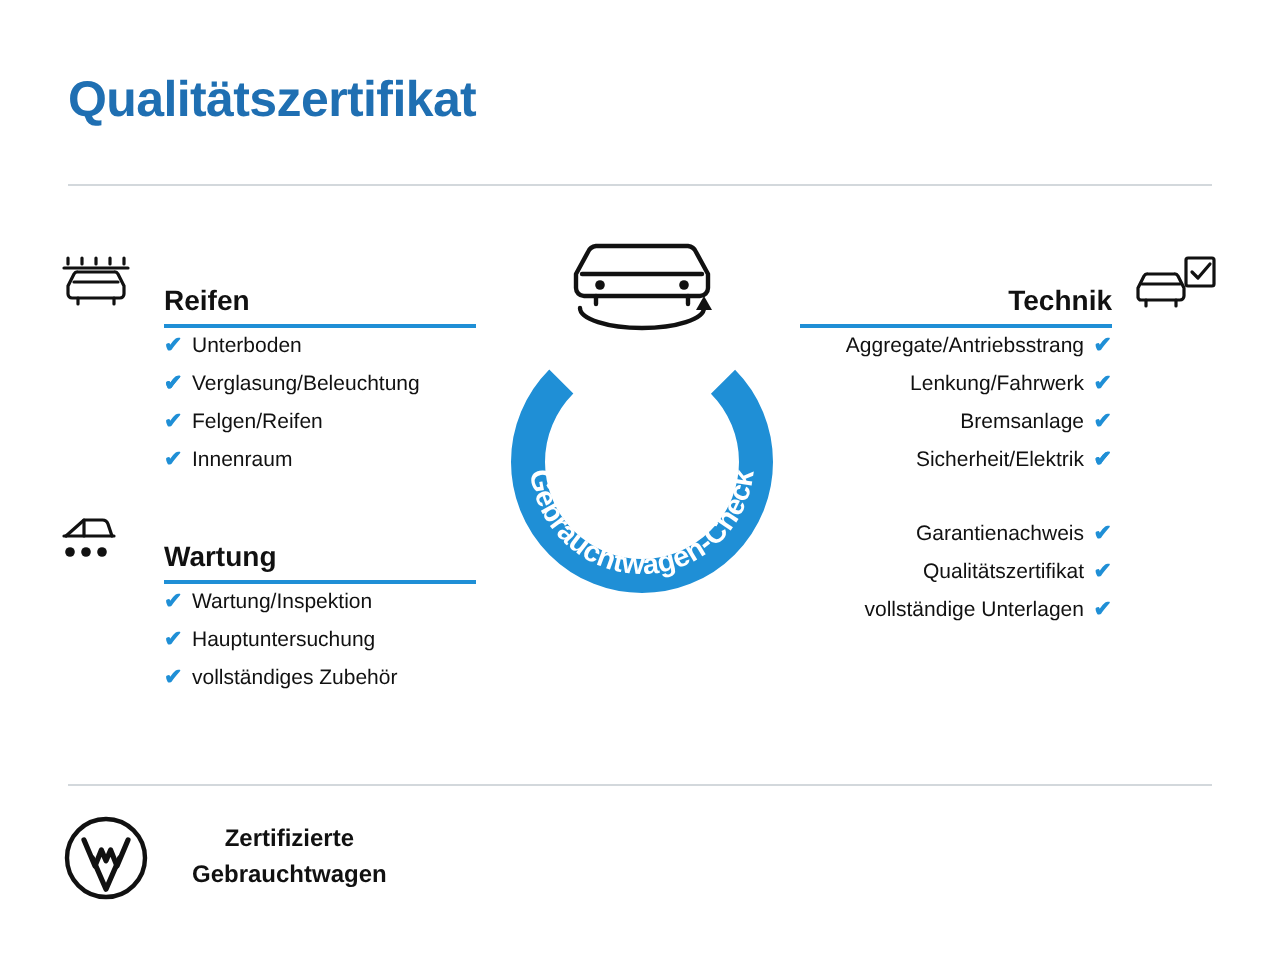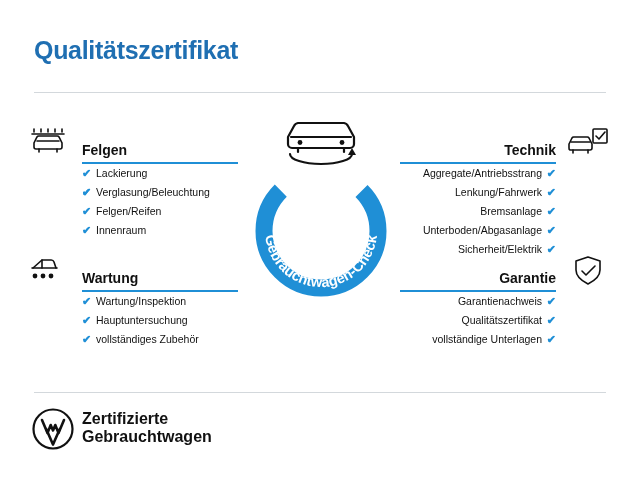--- a/index.html
+++ b/index.html
@@ -156,26 +156,27 @@
   }
   .vw-logo {
     position: absolute;
     left: 32px;
     top: 408px;
     width: 42px;
     height: 42px;
   }
   .vw-text {
     position: absolute;
-    left: 82px;
+    left: 96px;
     top: 410px;
-    font-size: 16px;
+    font-size: 12px;
     font-weight: bold;
     line-height: 18px;
     color: #111;
+    text-align: center;
   }
   .vw-text span { display: block; }
 </style>
 </head>
 <body>
 
 <div class="page">
 
   <div class="title">Qualitätszertifikat</div>
   <div class="title-rule"></div>
@@ -191,25 +192,25 @@
               <path d="M27 6 v-3"></path>
               <path d="M34 6 v-3"></path>
             <path d="M4 8 h32"></path>
             <path d="M8 23 h24 a2 2 0 0 0 2-2 v-4 l-3-6 a2 2 0 0 0 -2-1 h-18 a2 2 0 0 0 -2 1 l-3 6 v4 a2 2 0 0 0 2 2 z"></path>
             <path d="M9 15 h22"></path>
             <path d="M11 23 v3"></path>
               <path d="M29 23 v3"></path>
           </g>
         </svg>
       </span>
-      <span class="sec-title">Felgen</span>
+      <span class="sec-title">Reifen</span>
       <span class="sec-rule"></span>
     </div>
     <ul class="items">
-      <li><span class="chk">✔</span><span>Lackierung</span></li>
+      <li><span class="chk">✔</span><span>Unterboden</span></li>
       <li><span class="chk">✔</span></li>
       <li><span class="chk">✔</span><span>Verglasung/Beleuchtung</span></li>
       <li><span class="chk">✔</span><span>Felgen/Reifen</span></li>
       <li><span class="chk">✔</span><span>Innenraum</span></li>
     </ul>
   </div>
 
   <div class="col col-left block-wartung">
     <div class="sec-head">
       <span class="sec-icon">
@@ -250,38 +251,26 @@
           </g>
         </svg>
       </span>
       <span class="sec-title">Technik</span>
       <span class="sec-rule"></span>
     </div>
     <ul class="items">
       <li><span class="chk">✔</span><span>Aggregate/Antriebsstrang</span></li>
       <li><span class="chk">✔</span><span>Lenkung/Fahrwerk</span></li>
       <li><span class="chk">✔</span><span>Bremsanlage</span></li>
-      <li><span class="chk">✔</span><span>Unterboden/Abgasanlage</span></li>
+      <li><span class="chk">✔</span></li>
       <li><span class="chk">✔</span><span>Sicherheit/Elektrik</span></li>
     </ul>
   </div>
 
   <div class="col col-right block-garantie">
-    <div class="sec-head">
-      <span class="sec-icon">
-        <svg viewBox="0 0 44 34" width="44" height="34">
-          <g fill="none" stroke="#111" stroke-width="1.6" stroke-linecap="round" stroke-linejoin="round">
-            <path d="M22 3 l12 4 v9 c0 7 -6 11 -12 14 c-6 -3 -12 -7 -12 -14 v-9 z"></path>
-            <path d="M16 17 l4 4 l9 -9"></path>
-          </g>
-        </svg>
-      </span>
-      <span class="sec-title">Garantie</span>
-      <span class="sec-rule"></span>
-    </div>
     <ul class="items">
       <li><span class="chk">✔</span><span>Garantienachweis</span></li>
       <li><span class="chk">✔</span><span>Qualitätszertifikat</span></li>
       <li><span class="chk">✔</span><span>vollständige Unterlagen</span></li>
     </ul>
   </div>
 
   <div class="center">
     <span class="car-top">
       <svg viewBox="0 0 110 52" width="110" height="52">

